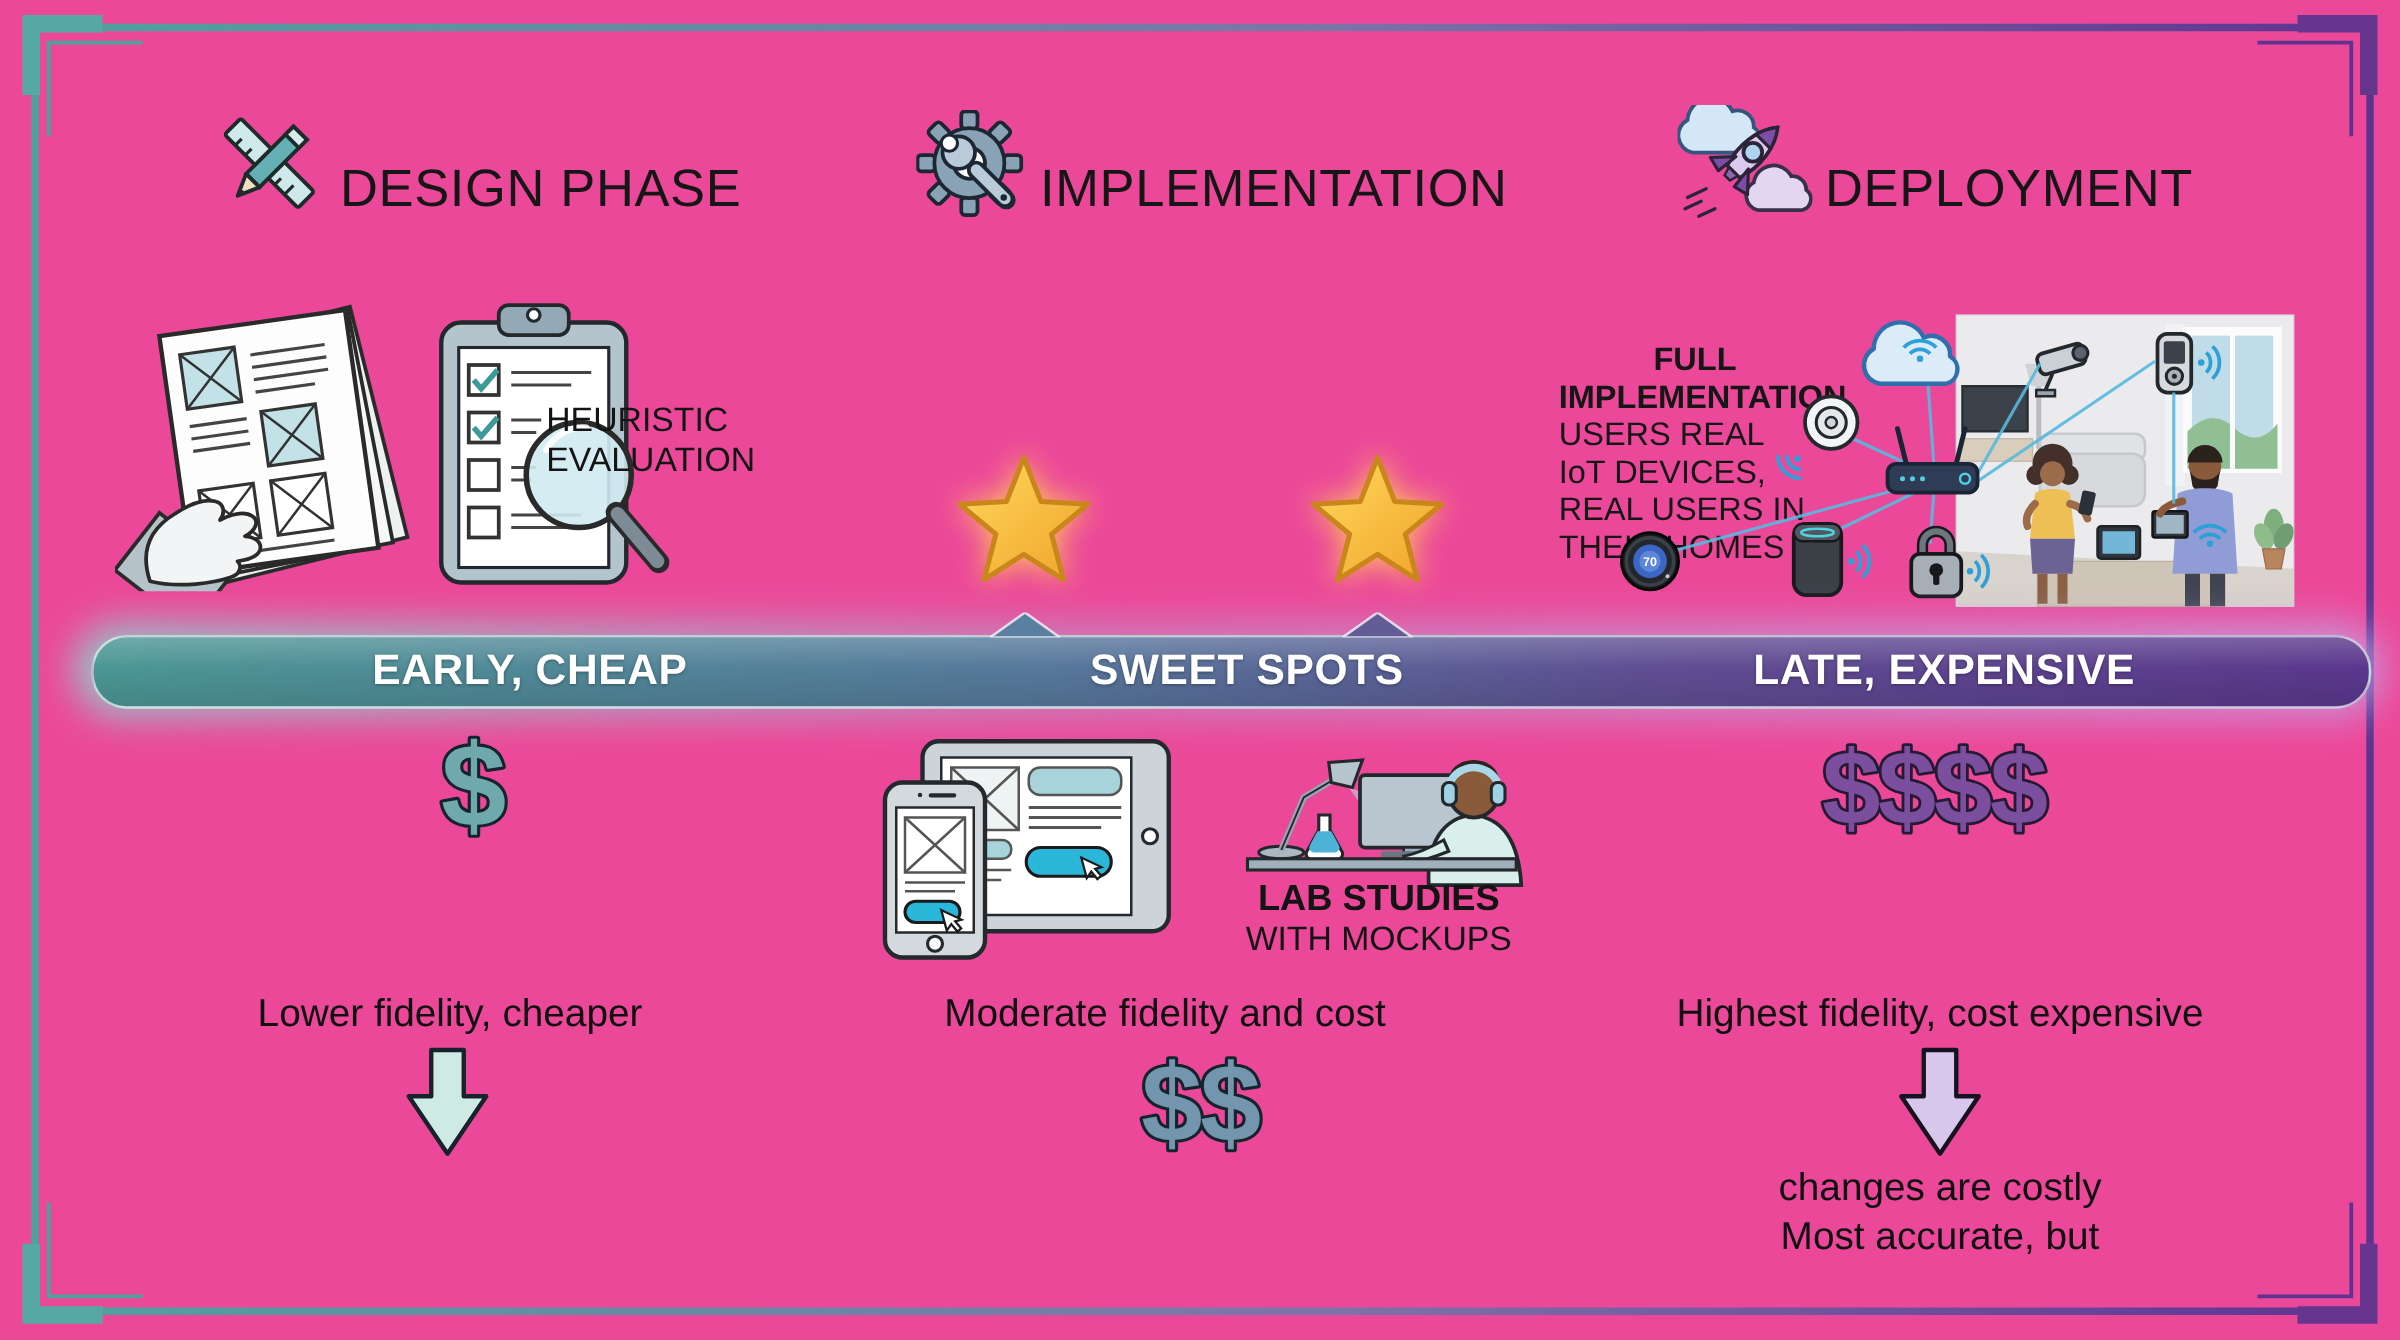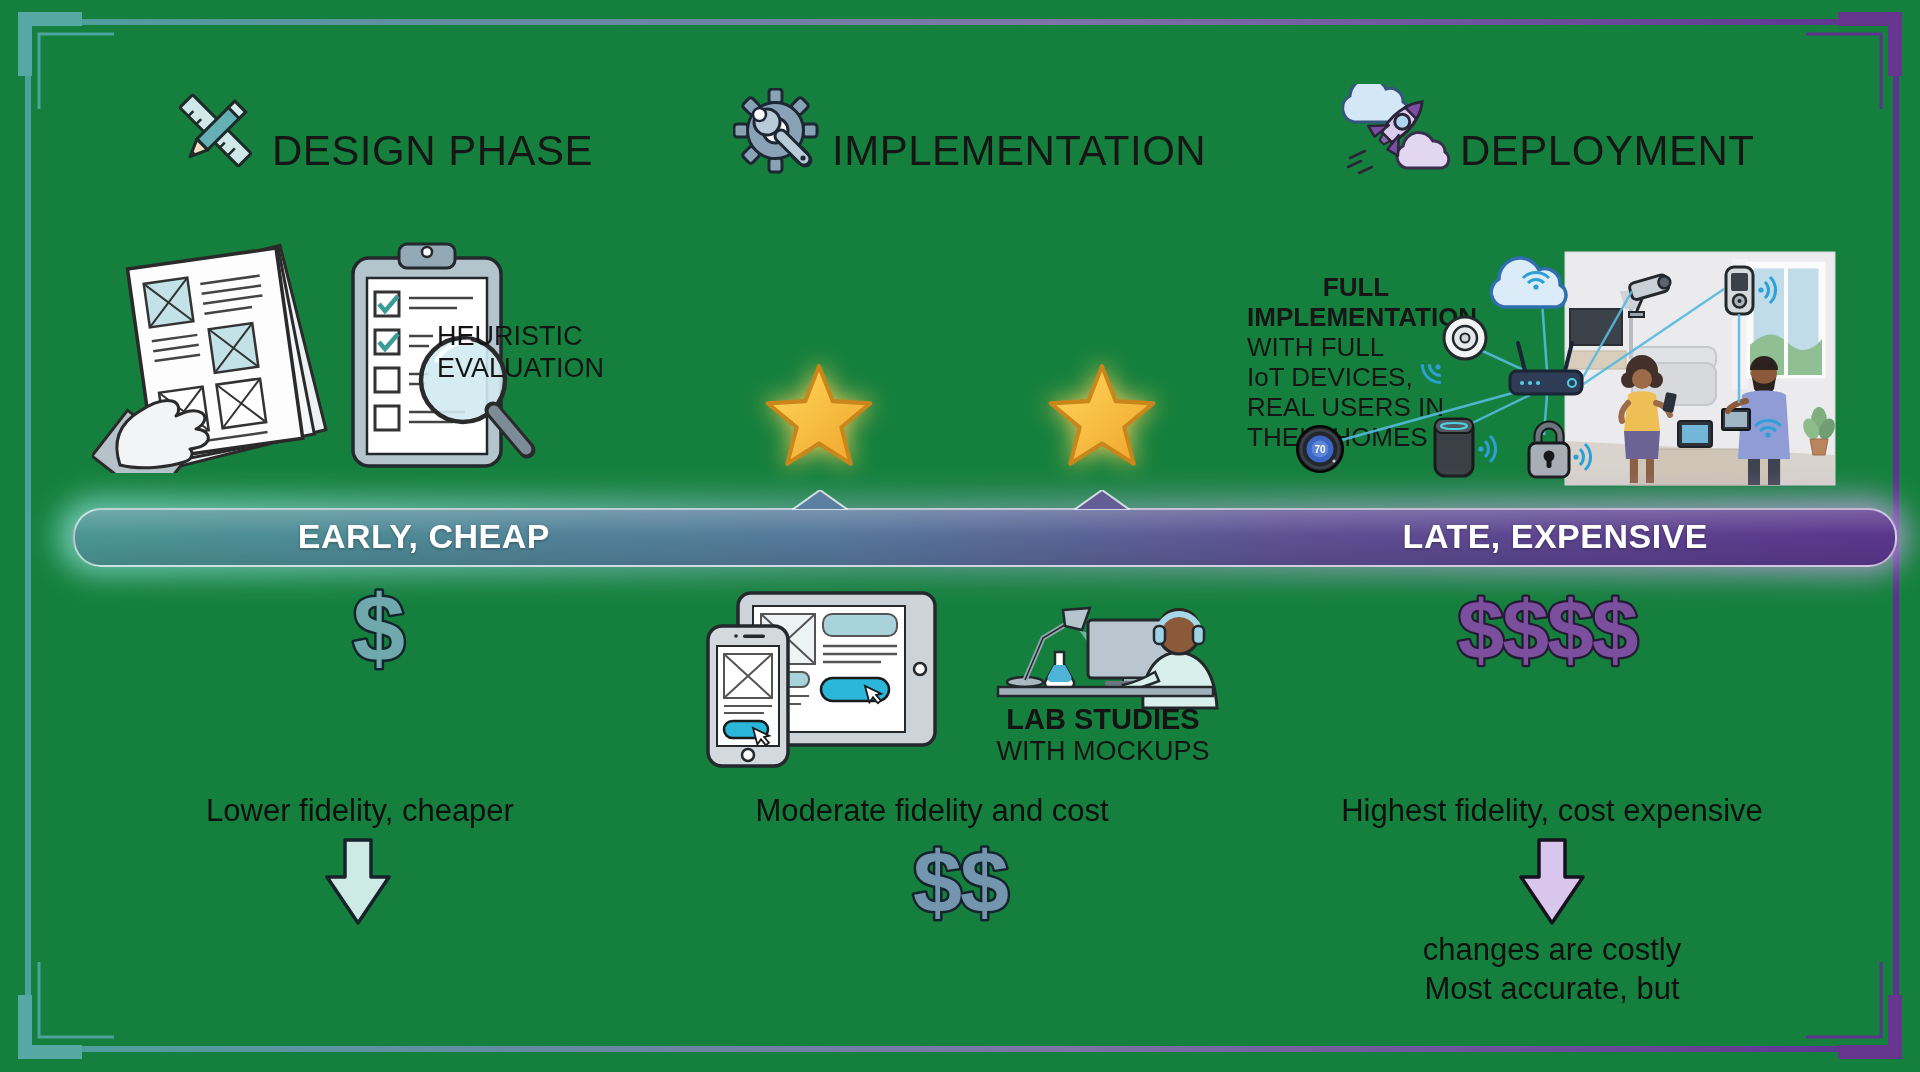--- a/index.html
+++ b/index.html
@@ -1,16 +1,16 @@
 <!DOCTYPE html>
 <html><head>
 <meta charset="utf-8">
 <style>
   html,body{margin:0;padding:0;background:#ffffff;font-family:"Liberation Sans",sans-serif;}
-  #canvas{position:relative;width:1920px;height:1072px;background:#15803d;overflow:hidden;}
+  #canvas{position:relative;width:1920px;height:1072px;background:#ec4899;overflow:hidden;}
   .abs{position:absolute;}
   .h1{font-size:42px;font-weight:400;color:#161616;letter-spacing:.5px;white-space:nowrap;}
   .dep-block{font-size:26px;line-height:30px;color:#161616;width:218px;text-align:left;}
   .dep-line{display:block;}
   .dep-bold{font-weight:700;}
   .dep-center{text-align:center;margin-top:22px;}
   .bar-label{font-weight:700;font-size:34px;color:#ffffff;text-align:right;width:320px;
              text-shadow:0 1px 3px rgba(0,0,0,.35);letter-spacing:.5px;white-space:nowrap;}
   .fidelity{font-size:31px;color:#101010;text-align:center;width:520px;white-space:nowrap;}
   .note{font-size:31px;line-height:39px;color:#101010;text-align:center;width:620px;}
@@ -173,21 +173,21 @@
       <stop offset="0" stop-color="#ffd95e"></stop>
           <stop offset="1" stop-color="#f0a32a"></stop>
     </linearGradient>
       </defs>
     <polygon points="56,3 69.5,37.4 106.4,39.6 77.9,63.1 87.2,98.9 56,79 24.8,98.9 34.1,63.1 5.6,39.6 42.5,37.4" fill="url(#sg2)" stroke="#c9861a" stroke-width="4" stroke-linejoin="round"></polygon>
   </svg>
 
   <div class="abs dep-block" style="left:1247px;top:250px">
     <span class="dep-line dep-bold dep-center">FULL</span>
     <span class="dep-line dep-bold">IMPLEMENTATION</span>
-    <span class="dep-line">WITH FULL</span>
+    <span class="dep-line">USERS REAL</span>
     <span class="dep-line">IoT DEVICES,</span>
     <span class="dep-line">REAL USERS IN</span>
     <span class="dep-line">THEIR HOMES</span>
   </div>
 
   <svg class="abs" style="left:1280px;top:243px" width="565" height="250" viewBox="0 0 565 250">
 
     <g>
       <rect x="285" y="9" width="270" height="233" fill="#ebebed" stroke="#d8d8da"></rect>
       <path d="M285,198 L555,212 L555,242 L285,242 Z" fill="#d8d3cc"></path>
@@ -335,20 +335,21 @@
 
   <div class="abs bar-glow" style="left:58px;top:498px;width:1850px;height:76px"></div>
   <div class="abs bar" style="left:73px;top:508px;width:1820px;height:55px"></div>
   <svg class="abs" style="left:792px;top:490px" width="56" height="20" viewBox="0 0 56 20">
     <polygon points="0,20 28,0 56,20" fill="#5b7fa0" stroke="rgba(255,255,255,0.75)" stroke-width="2"></polygon>
   </svg>
   <svg class="abs" style="left:1074px;top:490px" width="56" height="20" viewBox="0 0 56 20">
     <polygon points="0,20 28,0 56,20" fill="#625d97" stroke="rgba(255,255,255,0.75)" stroke-width="2"></polygon>
   </svg>
   <div class="abs bar-label" style="left:230px;top:517px">EARLY, CHEAP</div>
+  <div class="abs bar-label" style="left:803px;top:517px">SWEET SPOTS</div>
   <div class="abs bar-label" style="left:1388px;top:517px">LATE, EXPENSIVE</div>
 
   <svg class="abs" style="left:333px;top:580px" width="92" height="100" viewBox="0 0 92 100">
     <text class="dollar-text" x="46" y="81" font-size="94" text-anchor="middle" fill="#6fa9ad" stroke="#15242c" stroke-width="5">$</text>
   </svg>
 
   <svg class="abs" style="left:703px;top:588px" width="237" height="182" viewBox="0 0 237 182">
     <defs>
       <path id="curA" d="M0,0 L0,17 L4.8,13 L8,20 L11.6,18.3 L8.4,11.6 L13.6,11.6 Z"></path>
     </defs>

